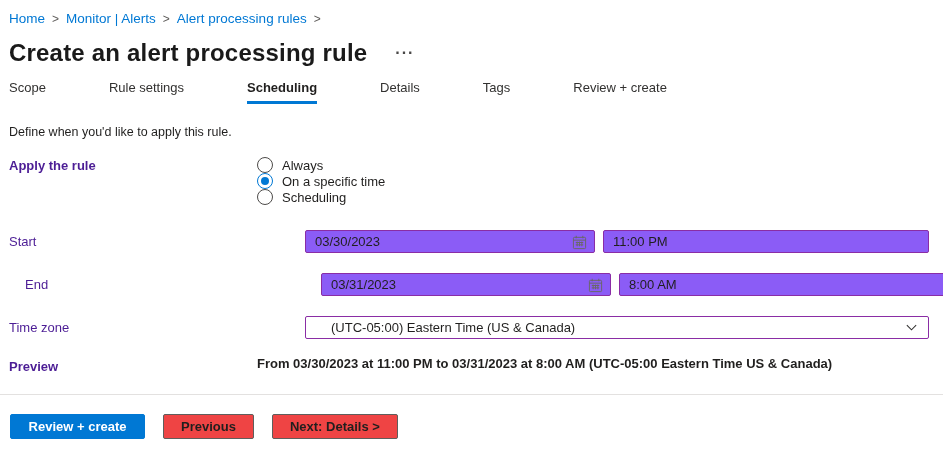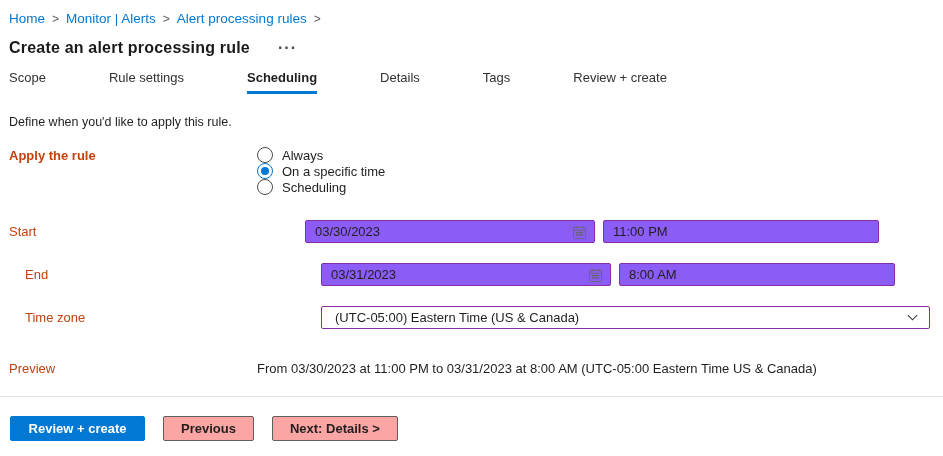--- a/index.html
+++ b/index.html
@@ -7,72 +7,72 @@
   body { font-family: "Liberation Sans", "DejaVu Sans", sans-serif; color: #201f1e; }
   .page { padding: 10px 13px 0 9px; position: relative; width: 943px; }
 
   
   .breadcrumb { font-size: 13.5px; line-height: 17px; white-space: nowrap; }
   .breadcrumb a { color: #0078d4; text-decoration: none; cursor: pointer; }
   .breadcrumb .sep { color: #605e5c; margin: 0 7px; font-size: 12px; }
 
   
   .title-row { display: flex; align-items: center; margin-top: 11px; }
-  .title-row h1 { font-size: 16px; font-weight: 700; color: #1a1a1a; letter-spacing: 0.2px; }
+  .title-row h1 { font-size: 24px; font-weight: 700; color: #1a1a1a; letter-spacing: 0.2px; }
   .more-btn { background: none; border: none; color: #494847; font-size: 16px; font-weight: 700;
               margin-left: 26px; cursor: pointer; line-height: 10px; padding: 4px 2px; letter-spacing: 1px; }
 
   
   .tabs { display: flex; margin-top: 13px; gap: 40px; }
   .tab { font-size: 13px; color: #323130; margin-right: 23px; padding-bottom: 5px;
          border-bottom: 3px solid transparent; cursor: pointer; line-height: 16px; }
   .tab.active { font-weight: 700; color: #201f1e; border-bottom-color: #0078d4; }
 
   
   .description { margin-top: 21px; font-size: 12.5px; color: #201f1e; }
 
   
   .row { display: flex; align-items: center; }
-  .row .label { flex: 0 0 296px; font-size: 13px; color: #c2410c; }
+  .row .label { flex: 0 0 296px; font-size: 13px; color: #4c1d95; }
   .row .label.bold { font-weight: 700; }
   .row.radios-row { margin-top: 18px; align-items: flex-start; }
   .row.radios-row .label { flex: 0 0 248px; padding-top: 1px; }
   .radios { display: flex; flex-direction: column; }
   .radio { display: flex; align-items: center; gap: 9px; cursor: pointer; }
   .radio-dot { width: 16px; height: 16px; border: 1px solid #4d4b49; border-radius: 50%;
                position: relative; background: #fff; flex: 0 0 16px; }
   .radio-dot.selected { border-color: #0078d4; }
   .radio-dot.selected::after { content: ""; position: absolute; inset: 3px; border-radius: 50%; background: #0078d4; }
   .radio-label { font-size: 13px; }
 
   .row.input-row { margin-top: 25px; }
   .row.input-row + .row.input-row { margin-top: 20px; margin-left: 16px; }
   .fields { display: flex; gap: 8px; }
   .text-input { height: 23px; border: 1px solid #8a2da5; border-radius: 2px; background: #8b5cf6;
                 display: flex; align-items: center; padding: 0 9px; font-size: 13px; cursor: text; }
   .date-input { width: 290px; position: relative; padding-right: 28px; }
   .date-input .cal { position: absolute; right: 7px; top: 4px; cursor: pointer; }
-  .time-input { width: 276px; }
+  .time-input { width: 326px; }
 
-  .row.select-row { margin-top: 20px; margin-left: 16px; }
+  .row.select-row { margin-top: 20px; }
   .select-box { width: 624px; height: 23px; border: 1px solid #8a2da5; border-radius: 2px;
                 display: flex; align-items: center; justify-content: space-between;
-                padding: 0 10px 0 13px; font-size: 13px; cursor: pointer; background: #fff; }
+                padding: 0 10px 0 25px; font-size: 13px; cursor: pointer; background: #fff; }
 
-  .row.preview-row { margin-top: 29px; align-items: flex-end; }
+  .row.preview-row { margin-top: 17px; align-items: flex-start; font-weight: bold; }
   .row.preview-row .label { flex: 0 0 248px; padding-top: 3px; }
   .preview-value { font-size: 13px; color: #201f1e; padding-top: 0; }
 
   
   .divider { border: none; border-top: 1px solid #e3e1e0; margin: 20px -13px 0 -9px; }
   .footer { display: flex; gap: 18px; margin-top: 19px; padding-left: 1px; }
   .btn { height: 25px; font-size: 13px; font-weight: 700; border-radius: 2px; cursor: pointer;
          font-family: inherit; display: flex; align-items: center; justify-content: center; }
   .btn.primary { background: #0078d4; border: 1px solid #0078d4; color: #fff; min-width: 135px; padding: 0 16px; }
-  .btn.secondary { background: #fca5a5; border: 1px solid #5f5e5c; color: #201f1e; padding: 0 17px; }
+  .btn.secondary { background: #ef4444; border: 1px solid #5f5e5c; color: #201f1e; padding: 0 17px; }
 
   svg { display: block; }
 </style>
 </head>
 <body>
 
 <div class="page">
 
   <nav class="breadcrumb">
     <a>Home</a><span class="sep">&gt;</span><a>Monitor | Alerts</a><span class="sep">&gt;</span><a>Alert processing rules</a><span class="sep">&gt;</span>

